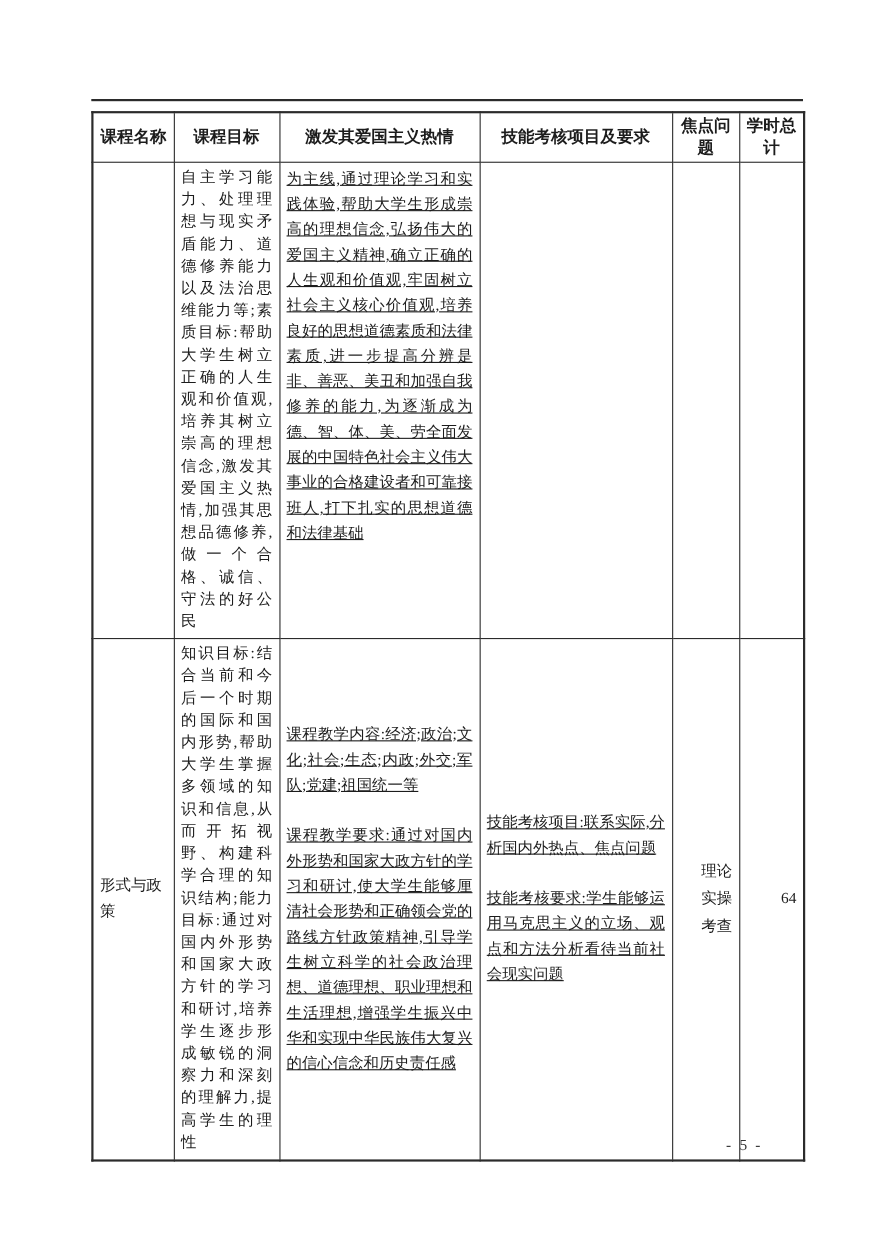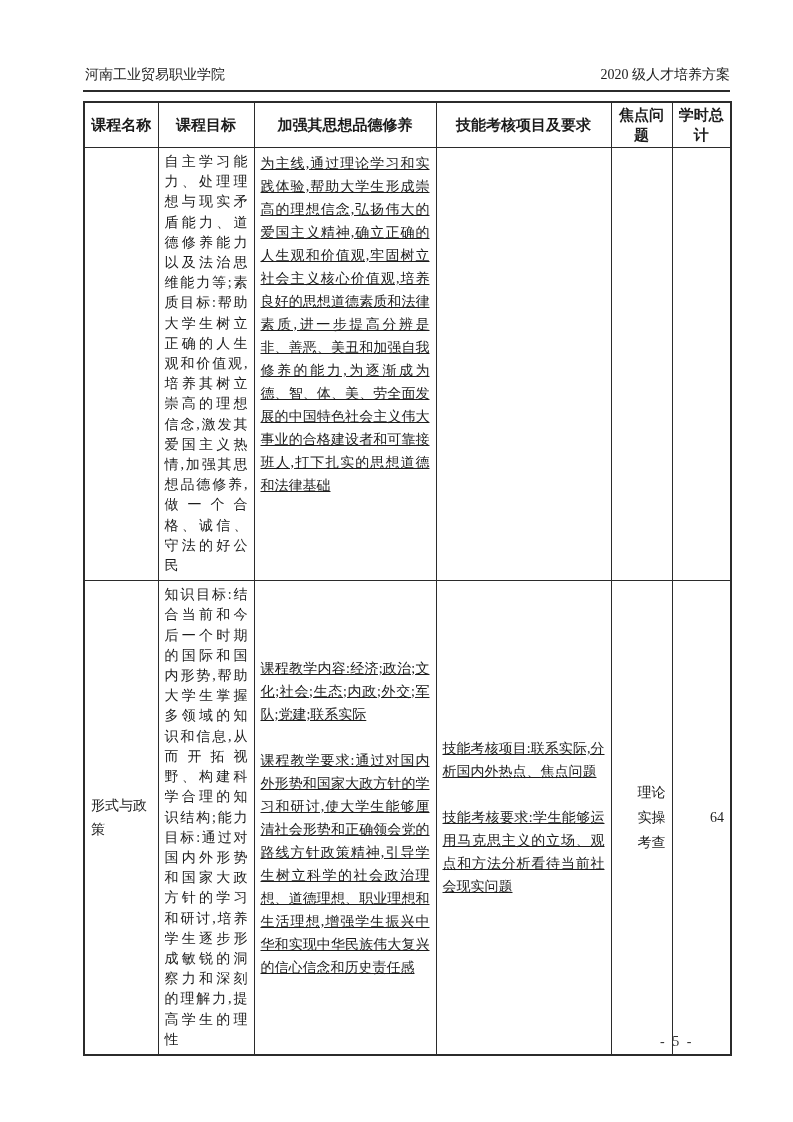--- a/index.html
+++ b/index.html
@@ -88,41 +88,37 @@
     font-size:14px;
     letter-spacing:2px;
     color:#333;
   }
 </style>
 </head>
 <body>
 
 <div class="page">
 
-  <div class="page-header">
-    <span>河南工业贸易职业学院</span>
-    <span>2020 级人才培养方案</span>
-  </div>
 
   <div class="header-rule"></div>
 
   <table class="course-table">
     <colgroup>
       <col style="width:74px">
       <col style="width:96px">
       <col style="width:182px">
       <col style="width:175px">
       <col style="width:61px">
       <col style="width:59px">
     </colgroup>
     <thead>
       <tr>
         <th>课程名称</th>
         <th>课程目标</th>
-        <th>加强其思想品德修养</th>
+        <th>激发其爱国主义热情</th>
         <th>技能考核项目及要求</th>
         <th>焦点问题</th>
         <th>学时总计</th>
       </tr>
     </thead>
     <tbody>
       <tr class="body-row-1">
         <td class="v-top cell-course-name"></td>
         <td class="v-top cell-objectives">
           <p style="margin:0">自主学习能力、处理理想与现实矛盾能力、道德修养能力以及法治思维能力等;素质目标:帮助大学生树立正确的人生观和价值观,培养其树立崇高的理想信念,激发其爱国主义热情,加强其思想品德修养,做一个合格、诚信、守法的好公民</p>
@@ -133,21 +129,21 @@
         <td class="v-top cell-skill"></td>
         <td class="v-mid cell-method"></td>
         <td class="v-mid cell-hours"></td>
       </tr>
       <tr class="body-row-2">
         <td class="v-mid cell-course-name">形式与政策</td>
         <td class="v-top cell-objectives">
           <p style="margin:0">知识目标:结合当前和今后一个时期的国际和国内形势,帮助大学生掌握多领域的知识和信息,从而开拓视野、构建科学合理的知识结构;能力目标:通过对国内外形势和国家大政方针的学习和研讨,培养学生逐步形成敏锐的洞察力和深刻的理解力,提高学生的理性</p>
         </td>
         <td class="v-mid cell-content">
-          <p>课程教学内容:经济;政治;文化;社会;生态;内政;外交;军队;党建;联系实际</p>
+          <p>课程教学内容:经济;政治;文化;社会;生态;内政;外交;军队;党建;祖国统一等</p>
           <p>课程教学要求:通过对国内外形势和国家大政方针的学习和研讨,使大学生能够厘清社会形势和正确领会党的路线方针政策精神,引导学生树立科学的社会政治理想、道德理想、职业理想和生活理想,增强学生振兴中华和实现中华民族伟大复兴的信心信念和历史责任感</p>
         </td>
         <td class="v-mid cell-skill">
           <p>技能考核项目:联系实际,分析国内外热点、焦点问题</p>
           <p>技能考核要求:学生能够运用马克思主义的立场、观点和方法分析看待当前社会现实问题</p>
         </td>
         <td class="v-mid cell-method">理论
 实操
 考查</td>
         <td class="v-mid cell-hours">64</td>

